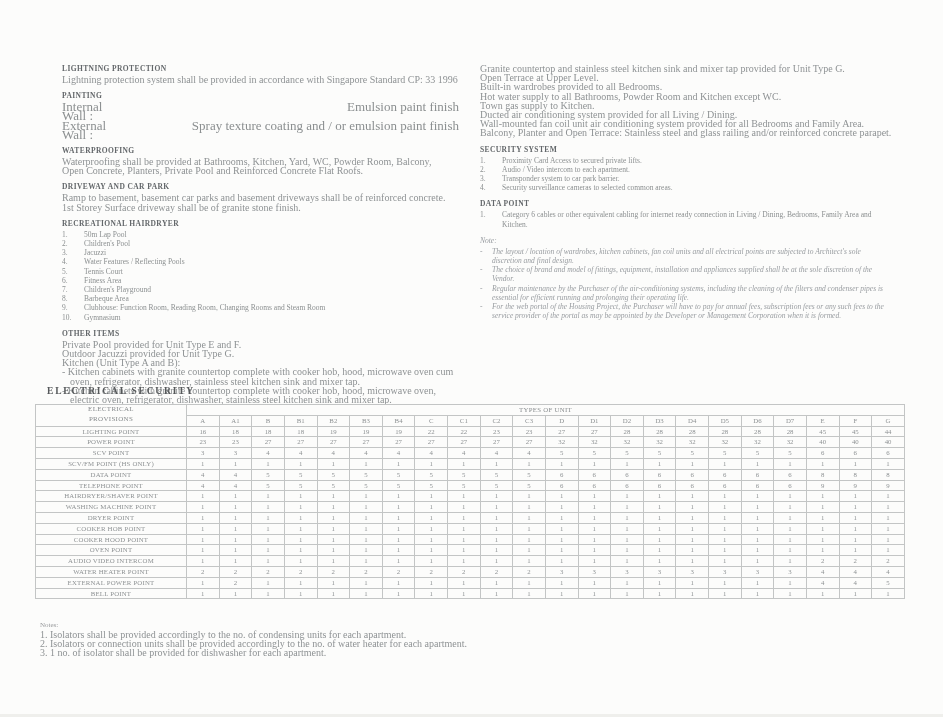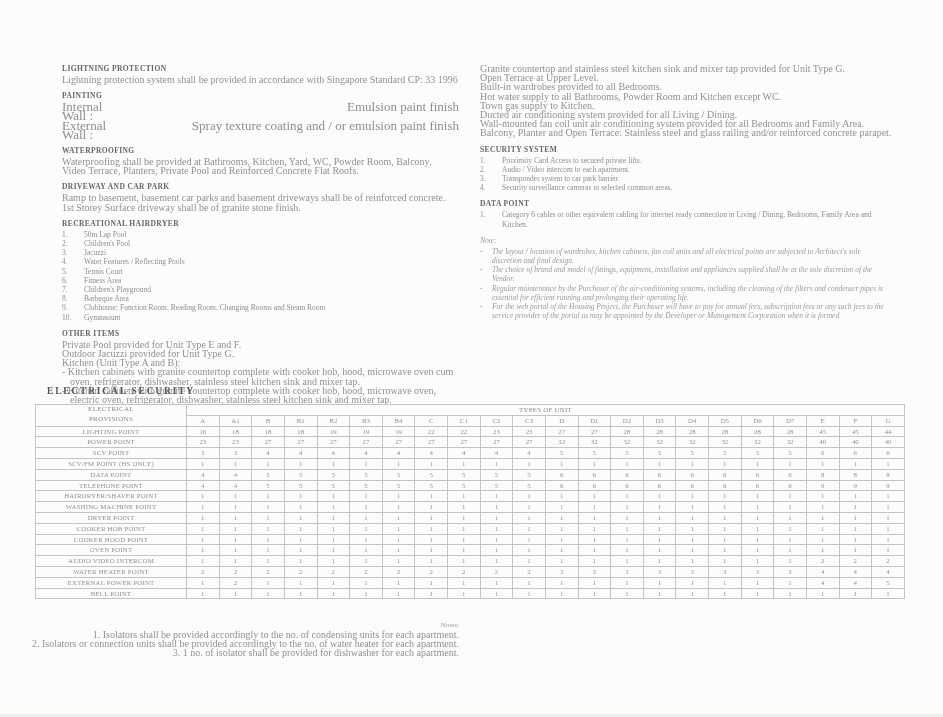--- a/index.html
+++ b/index.html
@@ -39,21 +39,21 @@
     height:9.6px; line-height:9.8px; overflow:hidden; white-space:nowrap;
   }
   td.corner{
     width:150px; text-align:left; vertical-align:top;
     padding:3px 0 0 8px; font-size:7px; line-height:8.6px;
     letter-spacing:.3px; color:#878b8d; border-right:1px solid #9da0a1;
   }
   td.span-h{height:19px; letter-spacing:.3px; color:#8a8e90;}
   td.unit-h{height:10px;}
   td.row-label{text-align:left; padding-left:8px; letter-spacing:.2px;}
-  .notes{position:absolute; left:32px; top:621px; font-size:7px; line-height:8.8px; color:#97999b;text-align:right;}
+  .notes{position:absolute; left:40px; top:621px; font-size:7px; line-height:8.8px; color:#97999b;}
 </style>
 </head>
 <body>
 
 <div class="page">
   <div class="col col-left" id="col-left">
       <div class="section">
         <div class="s-head">LIGHTNING PROTECTION</div>
         <div class="s-line">Lightning protection system shall be provided in accordance with Singapore Standard CP: 33 1996</div>
       </div>
@@ -64,21 +64,21 @@
           <span class="p-val">Emulsion paint finish</span>
         </div>
         <div class="pair">
           <span class="p-label">External Wall :</span>
           <span class="p-val">Spray texture coating and / or emulsion paint finish</span>
         </div>
       </div>
       <div class="section">
         <div class="s-head">WATERPROOFING</div>
         <div class="s-line">Waterproofing shall be provided at Bathrooms, Kitchen, Yard, WC, Powder Room, Balcony,</div>
-        <div class="s-line">Video Terrace, Planters, Private Pool and Reinforced Concrete Flat Roofs.</div>
+        <div class="s-line">Open Concrete, Planters, Private Pool and Reinforced Concrete Flat Roofs.</div>
       </div>
       <div class="section">
         <div class="s-head">DRIVEWAY AND CAR PARK</div>
         <div class="s-line">Ramp to basement, basement car parks and basement driveways shall be of reinforced concrete.</div>
         <div class="s-line">1st Storey Surface driveway shall be of granite stone finish.</div>
       </div>
       <div class="section">
         <div class="s-head">RECREATIONAL HAIRDRYER</div>
         <div class="n-item">
           <span class="n-num">1.</span>

